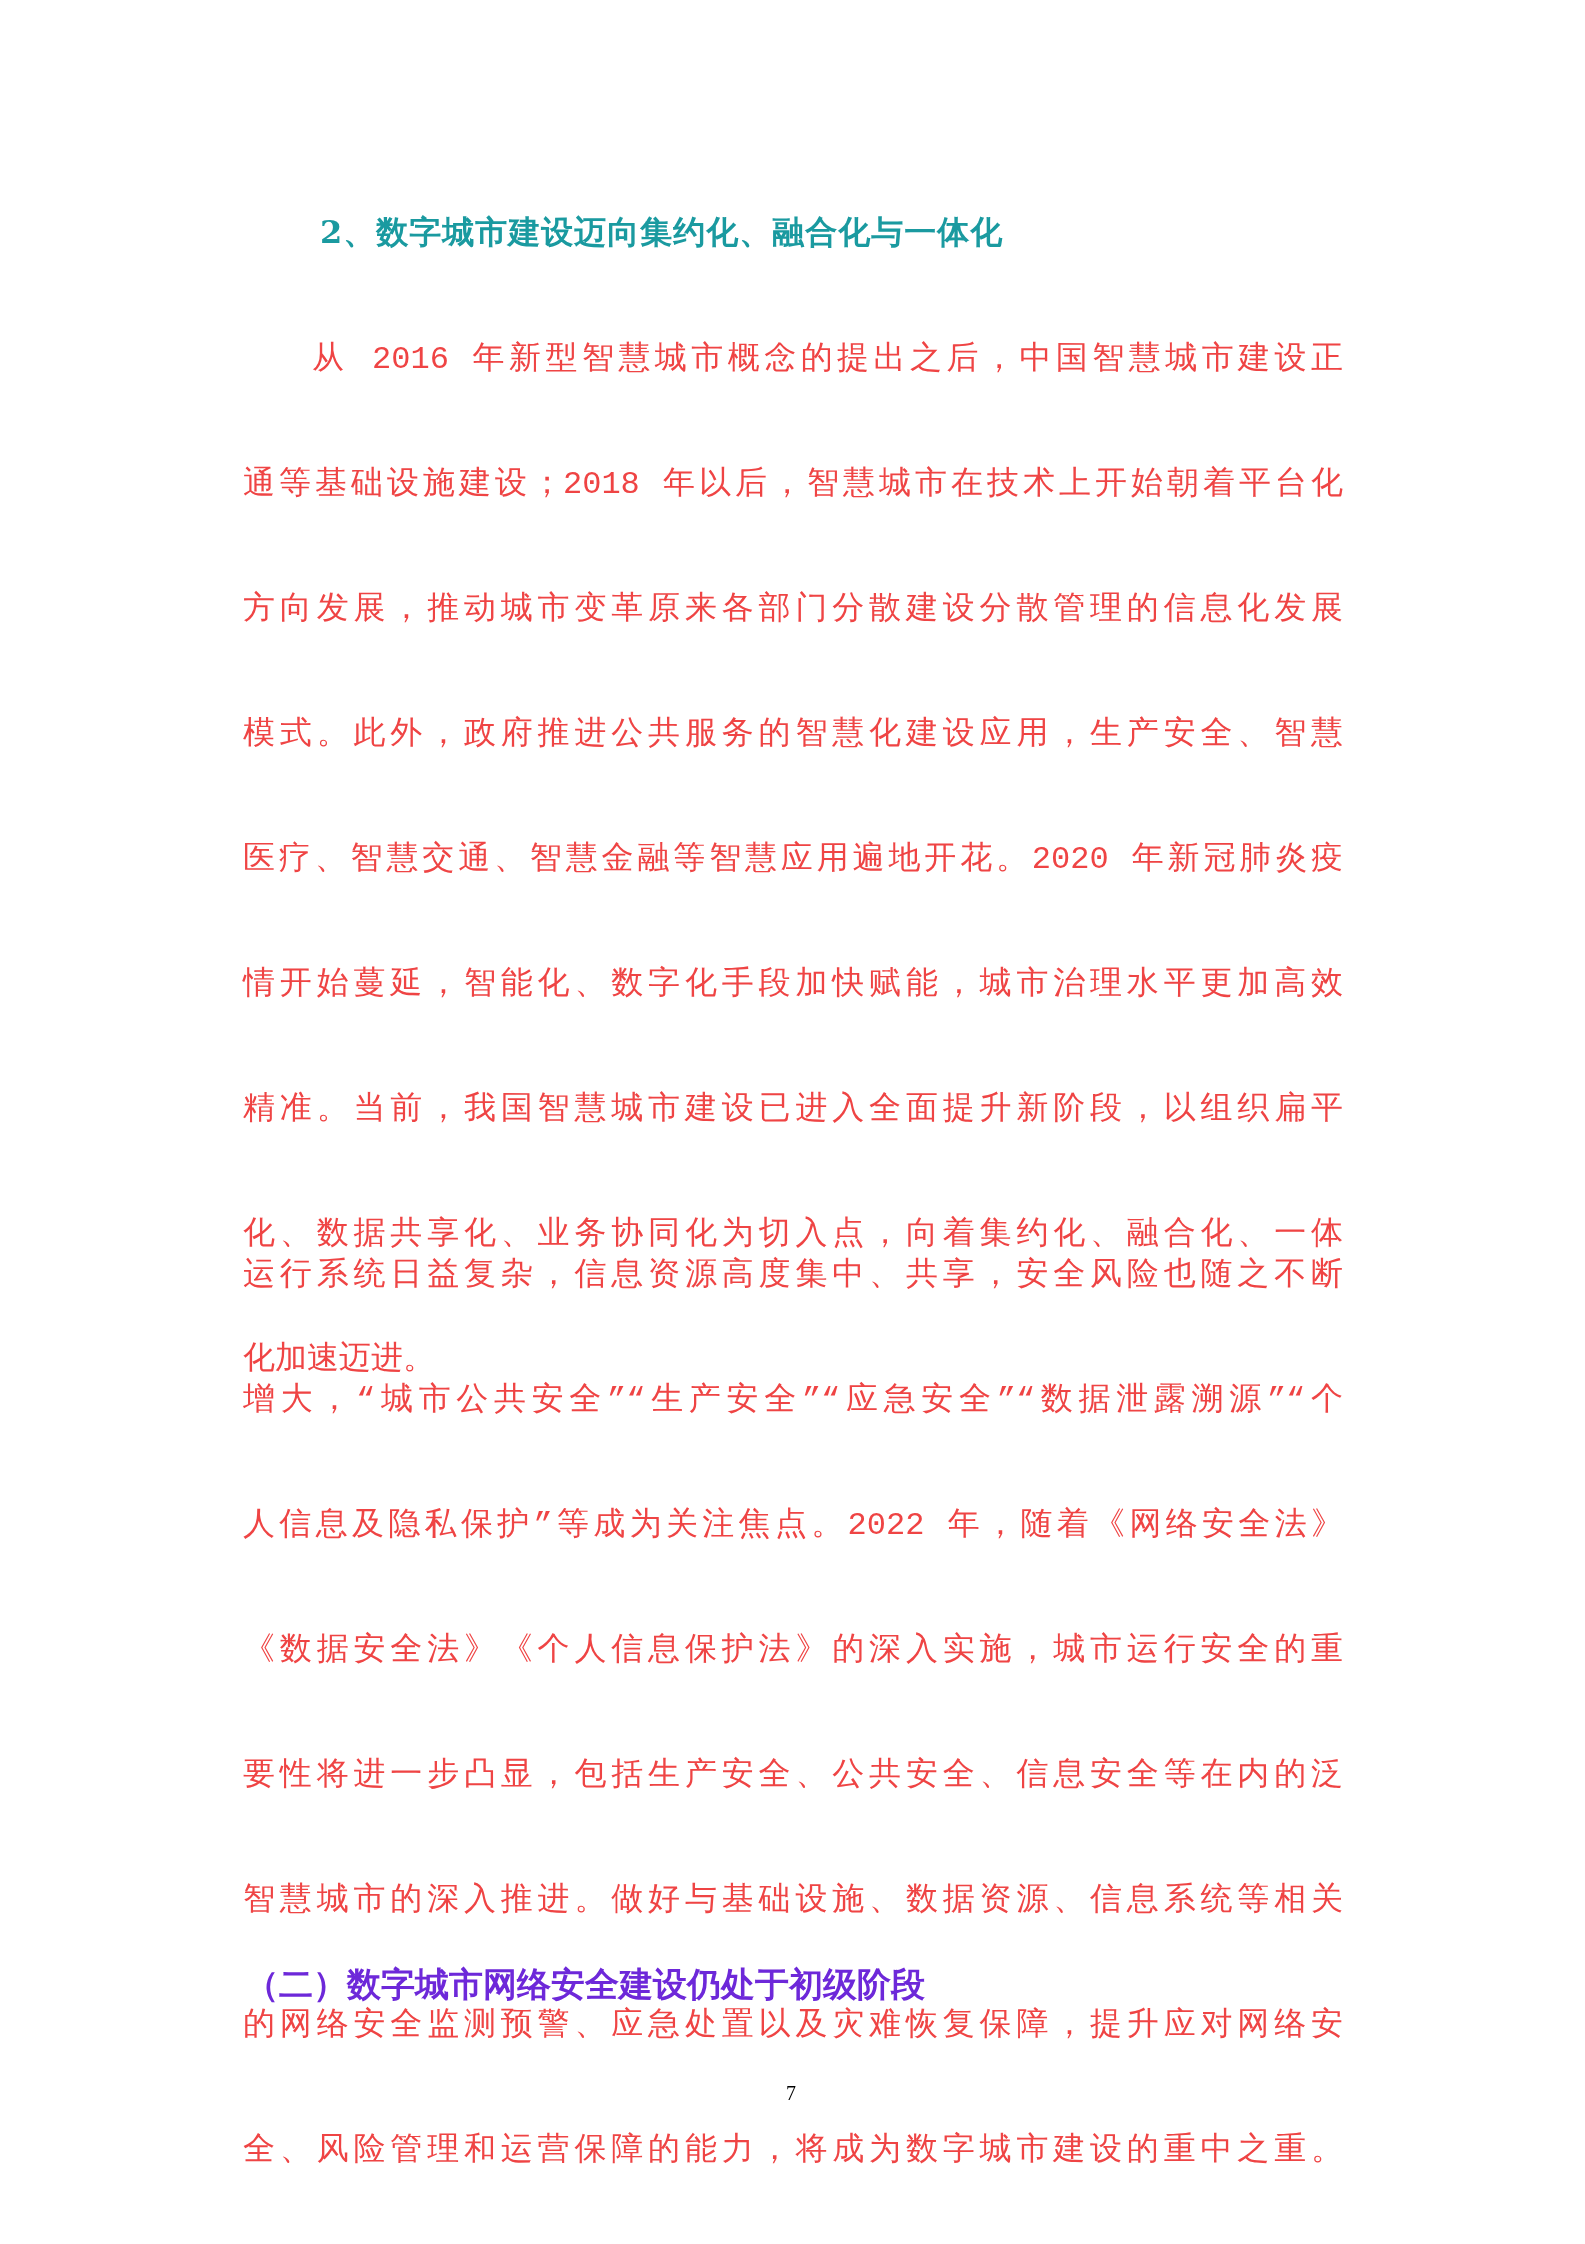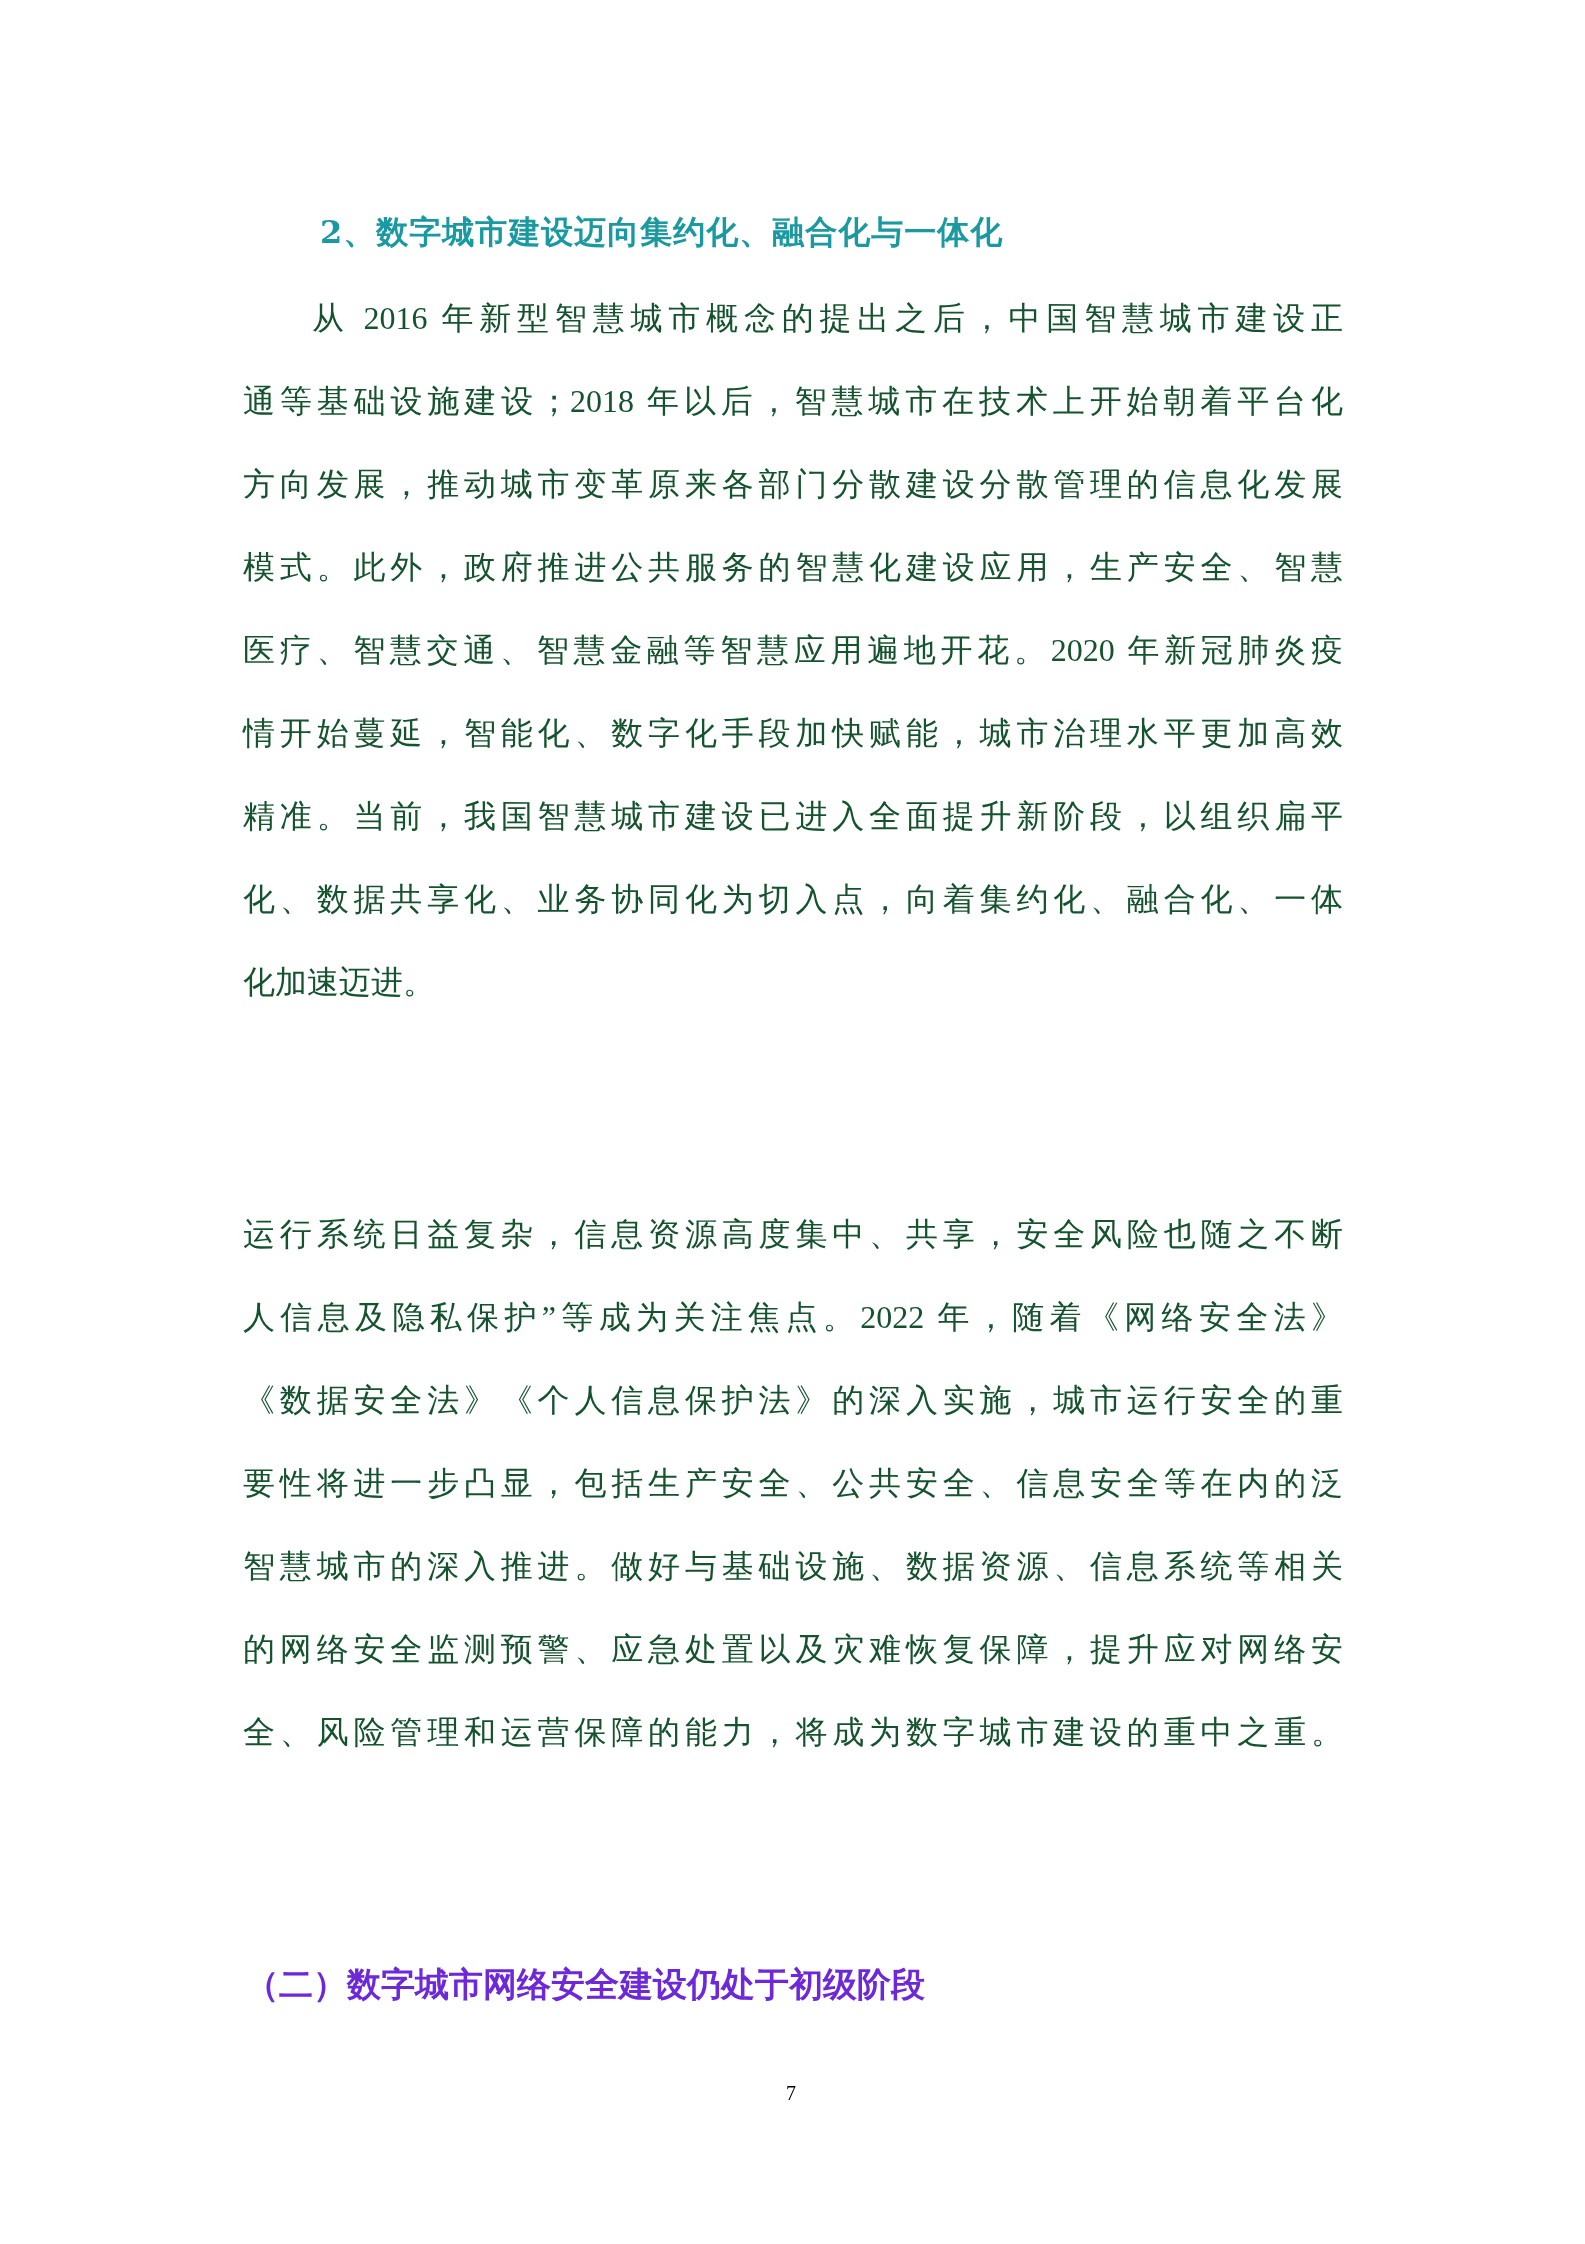--- a/index.html
+++ b/index.html
@@ -12,23 +12,23 @@
     letter-spacing: 1px;
   }
   .h-section {
     position: absolute; left: 245px; white-space: nowrap;
     font-family: "DejaVu Sans", "Liberation Sans", sans-serif;
     font-weight: bold; font-size: 34px; line-height: 44px; color: #6d28d9;
   }
   .para { position: absolute; left: 243px; width: 1100px; }
   .line {
     display: block; height: 83px; white-space: nowrap;
-    font-family: Liberation Serif, serif;
-    font-size: 32px; line-height: 40px; color: #14532d;
-    text-align: justify; text-align-last: justify;
+    font-family: Liberation Mono, monospace;
+    font-size: 32px; line-height: 40px; color: #ef4444;
+    text-align: justify; text-align-last: justify; margin-top: 42px;
   }
   .line.last { text-align-last: left; }
   .line.indent { padding-left: 69px; }
   .pageno {
     position: absolute; left: 786px; top: 2082px;
     font-family: "Liberation Serif", serif; font-size: 20px; line-height: 22px; color: #000;
   }
 </style>
 </head>
 <body>
@@ -45,20 +45,21 @@
     <span class="line">医疗、智慧交通、智慧金融等智慧应用遍地开花。2020 年新冠肺炎疫</span>
     <span class="line">情开始蔓延，智能化、数字化手段加快赋能，城市治理水平更加高效</span>
     <span class="line">精准。当前，我国智慧城市建设已进入全面提升新阶段，以组织扁平</span>
     <span class="line">化、数据共享化、业务协同化为切入点，向着集约化、融合化、一体</span>
     <span class="line last">化加速迈进。</span>
   </div>
 
 
   <div class="para" style="top:1214px;">
     <span class="line">运行系统日益复杂，信息资源高度集中、共享，安全风险也随之不断</span>
+    <span class="line">增大，“城市公共安全”“生产安全”“应急安全”“数据泄露溯源”“个</span>
     <span class="line">人信息及隐私保护”等成为关注焦点。2022 年，随着《网络安全法》</span>
     <span class="line">《数据安全法》《个人信息保护法》的深入实施，城市运行安全的重</span>
     <span class="line">要性将进一步凸显，包括生产安全、公共安全、信息安全等在内的泛</span>
     <span class="line">智慧城市的深入推进。做好与基础设施、数据资源、信息系统等相关</span>
     <span class="line">的网络安全监测预警、应急处置以及灾难恢复保障，提升应对网络安</span>
     <span class="line">全、风险管理和运营保障的能力，将成为数字城市建设的重中之重。</span>
   </div>
 
   <div class="h-section" style="top:1962px;">（二）数字城市网络安全建设仍处于初级阶段</div>
 

